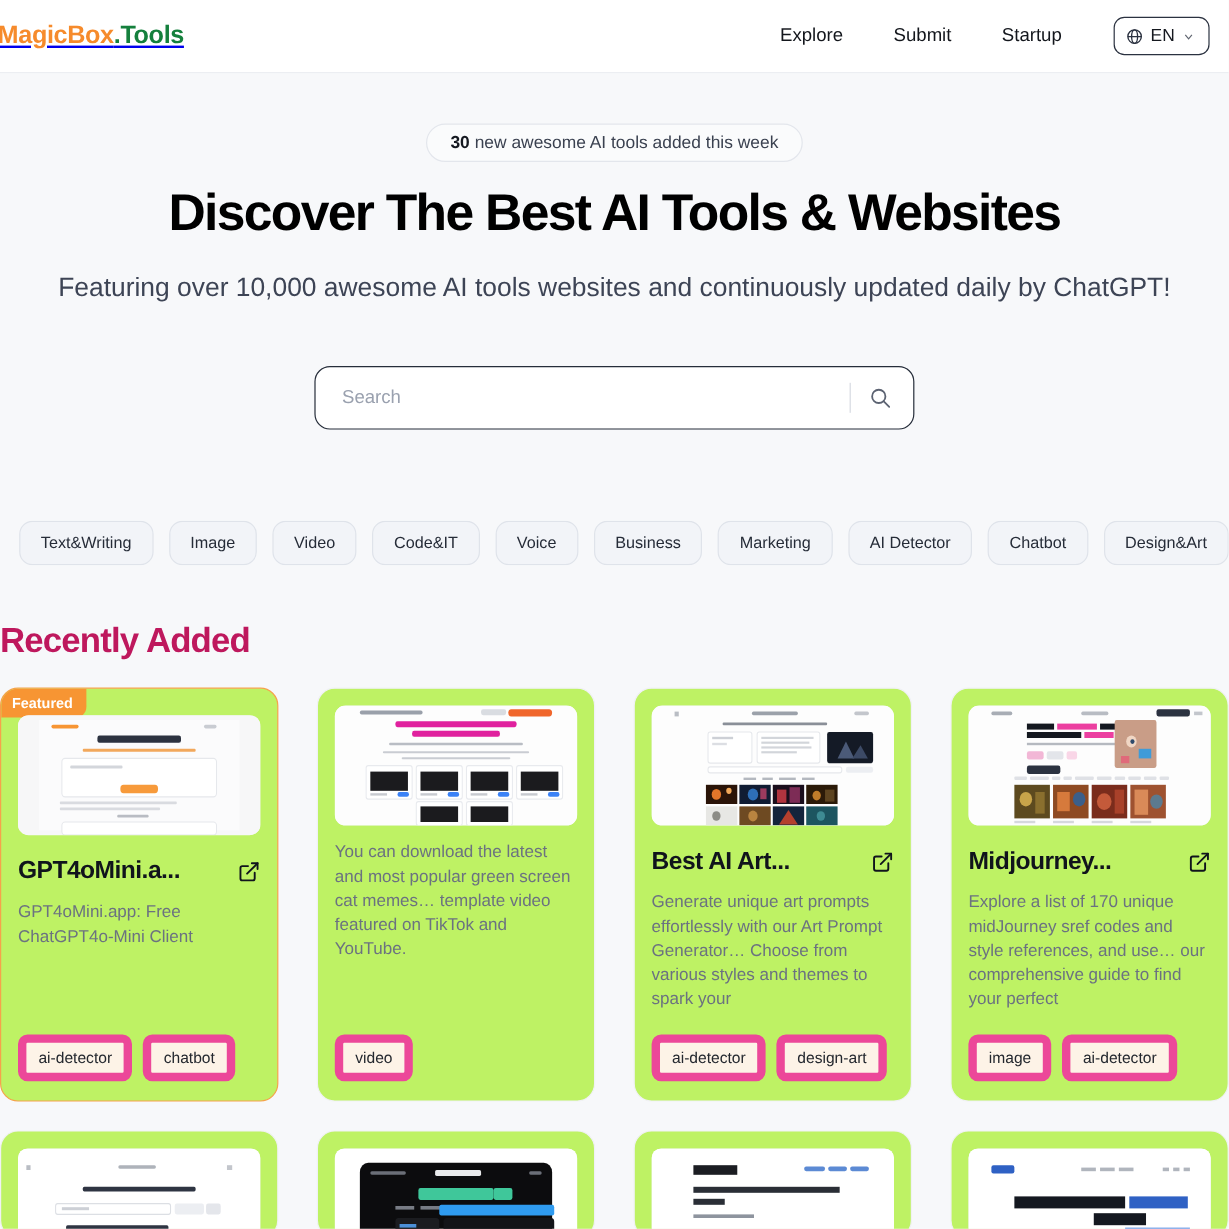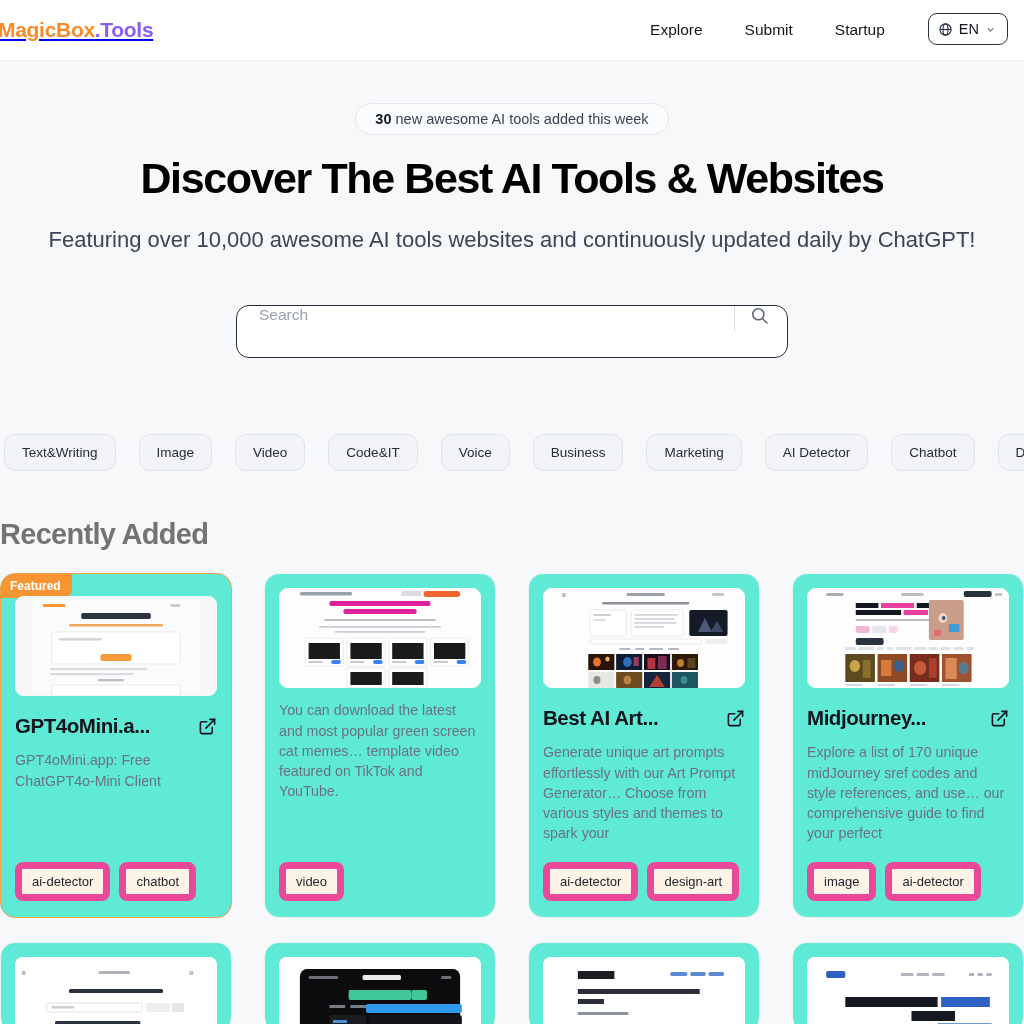--- a/index.html
+++ b/index.html
@@ -21,26 +21,26 @@
     position: relative;
   }
   .logo {
     font-size: 21px;
     font-weight: bold;
     letter-spacing: -0.3px;
     white-space: nowrap;
     margin-left: -2px;
   }
   .logo .brand { color: #f68b2c; }
-  .logo .suffix { color: #8b5cf6; }
+  .logo .suffix { color: #15803d; }
 
   .nav {
     margin-left: auto;
     display: flex;
-    align-items: flex-start;
+    align-items: center;
     gap: 0px;
   }
   .nav-link {
     font-size: 15.5px;
     color: #13161c;
     text-decoration: none;
     padding: 8px 21px;
     white-space: nowrap;
   }
   .lang-btn {
@@ -83,76 +83,76 @@
   .hero-sub {
     margin-top: 26px;
     font-size: 22px;
     color: #3d4455;
     font-weight: 400;
   }
 
   
   .search-wrap { display: flex; justify-content: center; margin-top: 52px; }
   .search-box {
-    width: 552px; height: 53px;
+    width: 500px; height: 53px;
     background: #ffffff;
     border: 1.5px solid #262d3a;
     border-radius: 13px;
     display: flex;
-    align-items: flex-start;
+    align-items: center;
     padding: 0 14px 0 22px;
   }
   .search-box input {
     flex: 1; border: none; outline: none;
     font-size: 15.5px;
     font-family: "Liberation Sans", sans-serif;
     color: #1b1f28; background: transparent;
   }
   .search-box input::placeholder { color: #9aa1af; }
   .search-div { width: 1px; height: 25px; background: #d6dae1; margin-right: 15px; }
   .mag { width: 19px; height: 19px; display: block; margin-right: 4px; cursor: pointer; }
 
   
   .chips {
     display: flex;
-    gap: 23px;
+    gap: 13px;
     margin-top: 76px;
-    padding-left: 4px;
+    padding-left: 16px;
     white-space: nowrap;
     overflow: hidden;
   }
   .chip {
     border: 1px solid #dfe3ea;
     background: #f2f4f8;
     border-radius: 11px;
     padding: 10px 17px;
     font-size: 13.5px;
     color: #262c38;
     cursor: pointer;
     flex: 0 0 auto;
   }
 
   
   .section-title {
     margin-top: 47px;
     font-size: 29px;
     font-weight: bold;
-    color: #737373;
+    color: #be185d;
     letter-spacing: -0.7px;
   }
 
   
   .grid {
     margin-top: 22px;
     display: grid;
     grid-template-columns: repeat(4, 232px);
     gap: 32px;
   }
   .card {
-    background: #5eead4;
+    background: #bef264;
     border-radius: 15px;
     border: 1px solid #f0f1f4;
     padding: 14px 14px 16px;
     position: relative;
     height: 345px;
     display: flex;
     flex-direction: column;
     overflow: hidden;
     cursor: pointer;
   }

